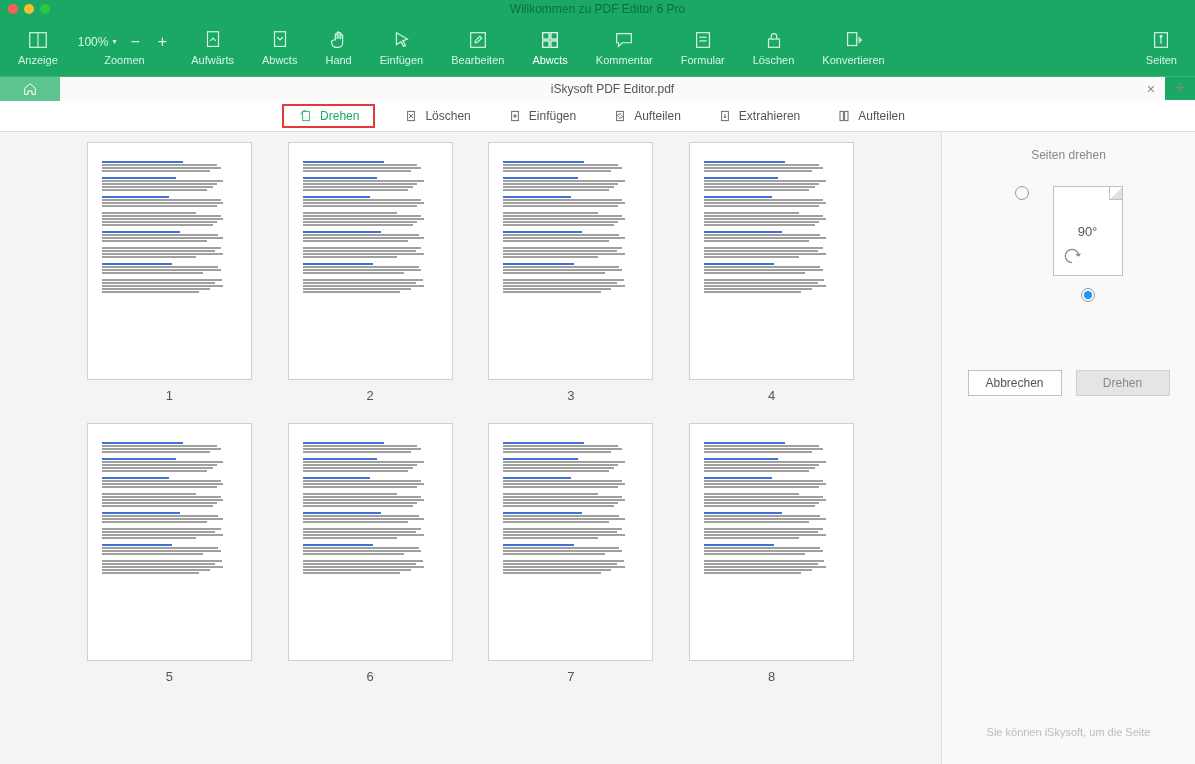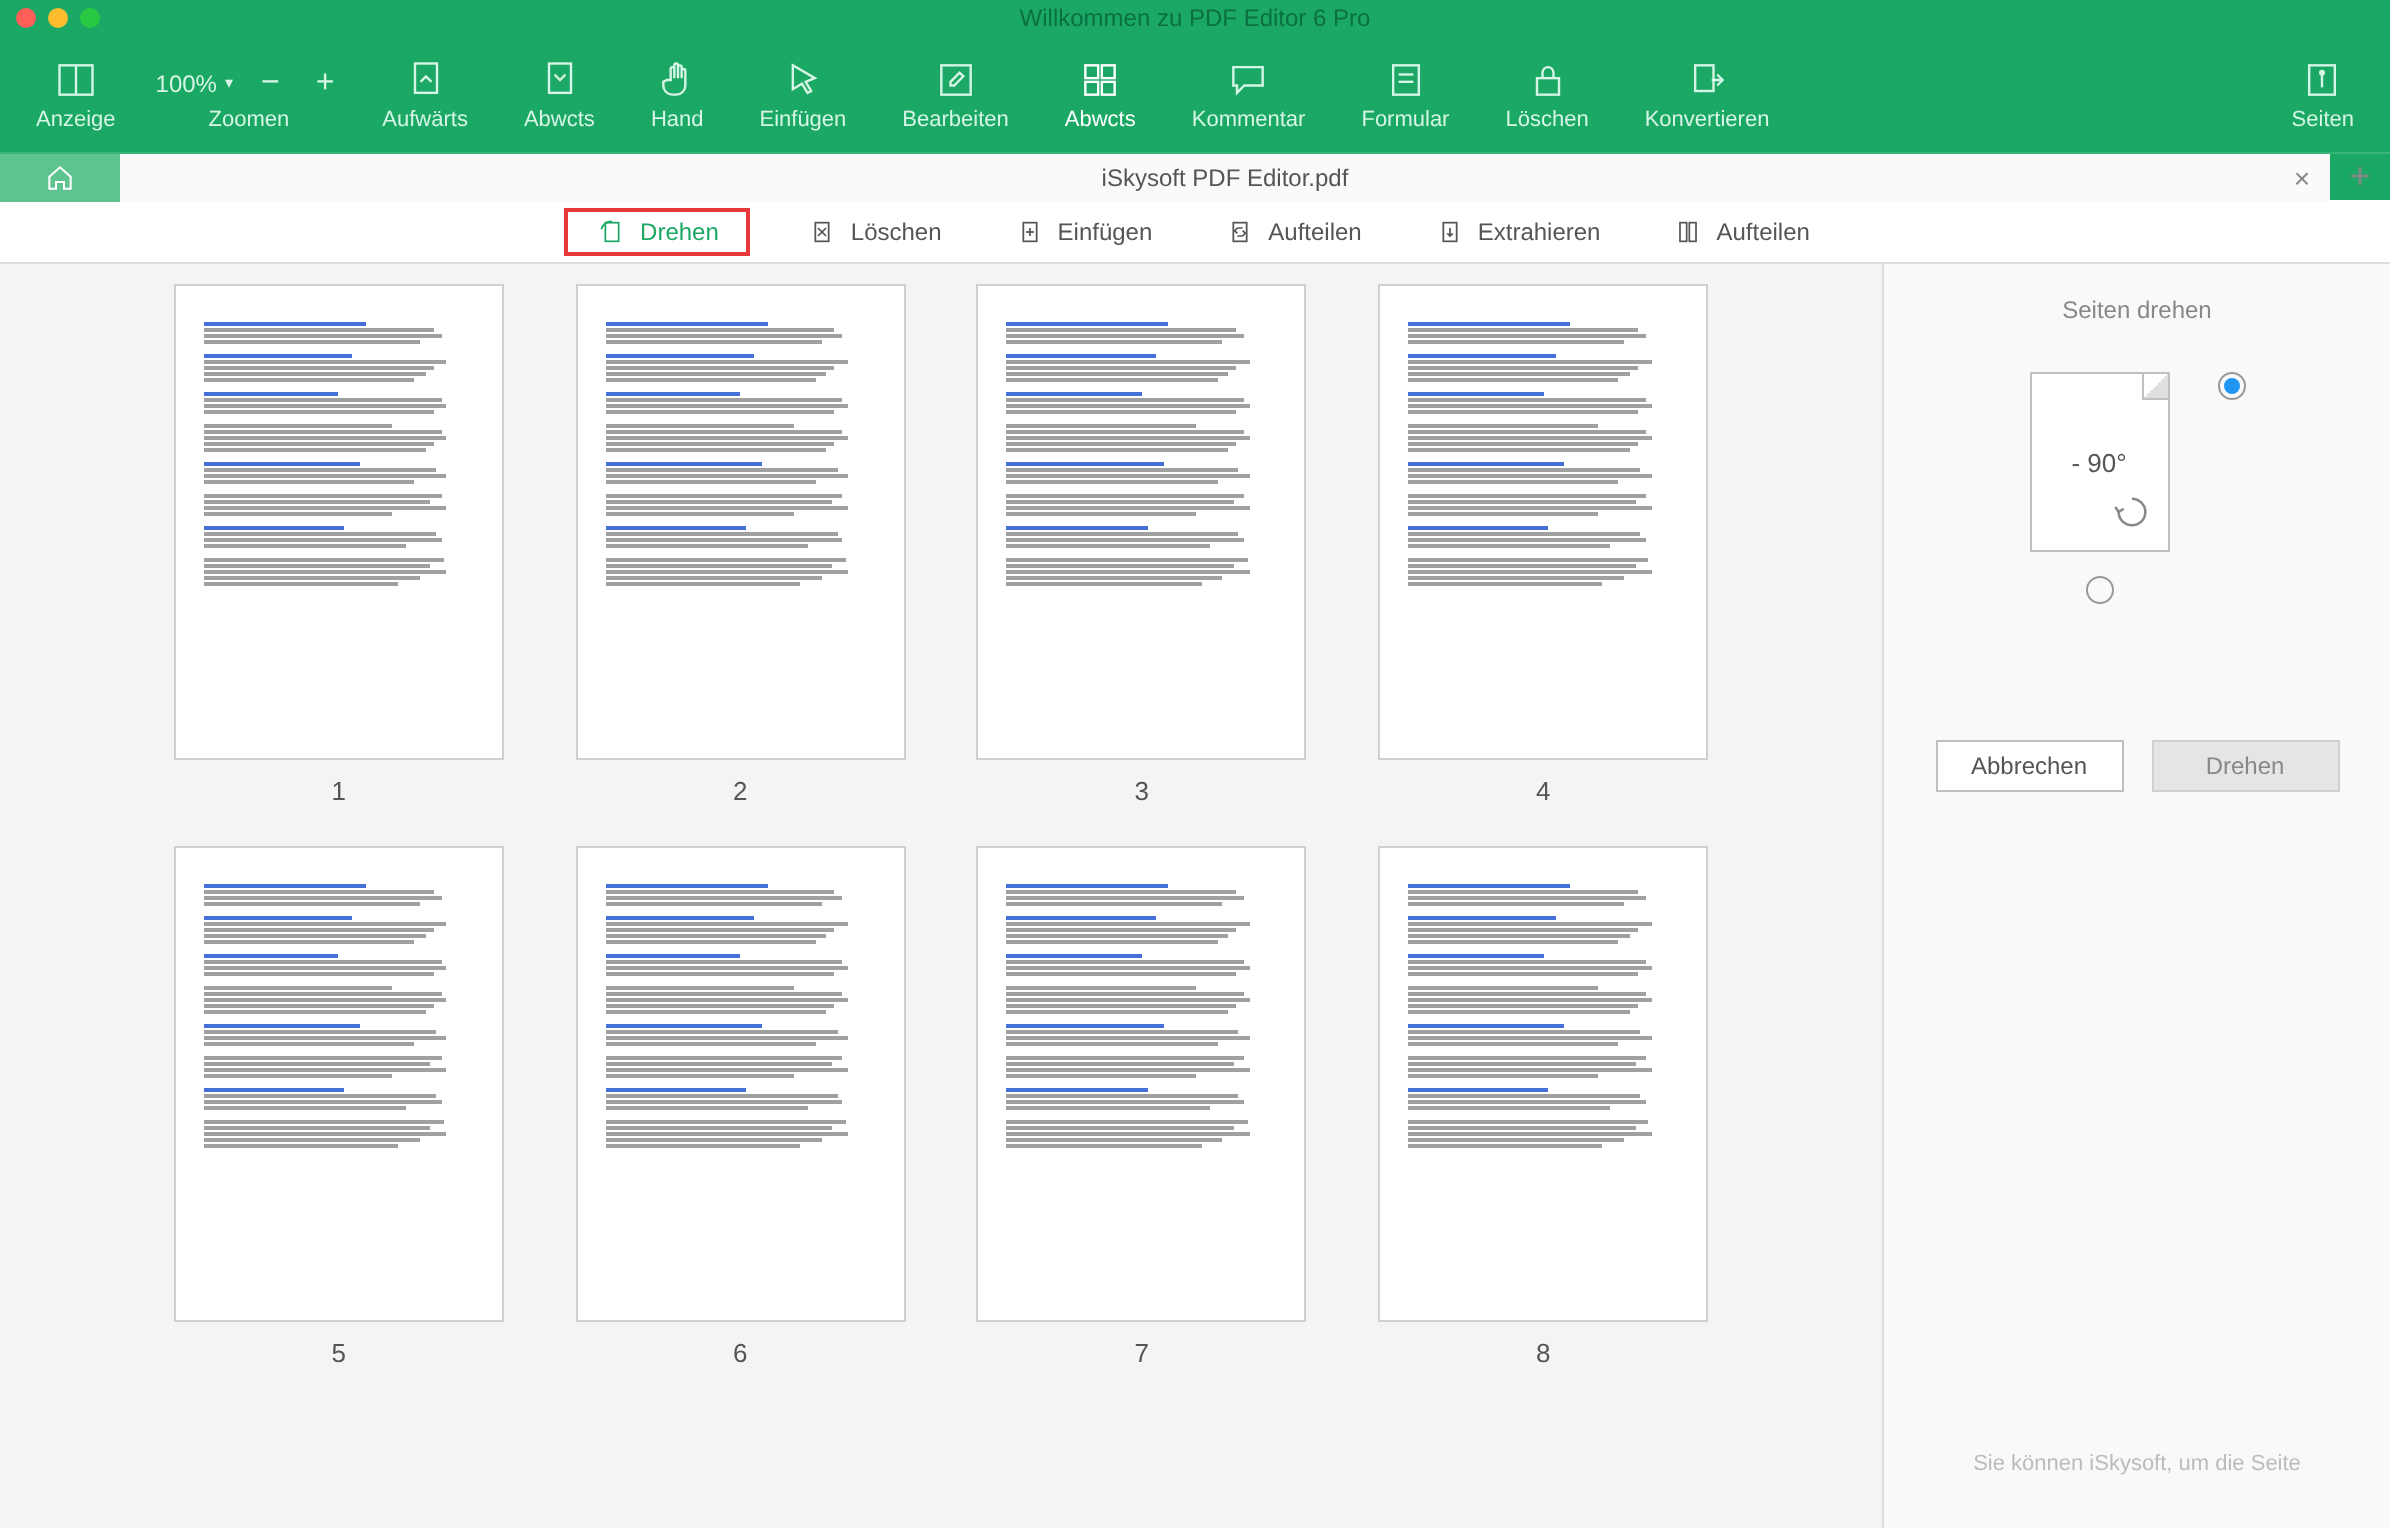--- a/index.html
+++ b/index.html
@@ -642,29 +642,29 @@
             <div class="thumb-line tl-gray" style="width:72%"></div>
           </div>
     <div class="thumb-num">8</div>
         </div>
       </div>
   </div>
   <div class="sidebar">
     <div class="sidebar-title">Seiten drehen</div>
     <div class="rotate-options">
       <div class="rotate-option">
-        <div class="rotate-page">
-          <span>- 90°</span>
-          <span class="rotate-arrow left"><svg width="20" height="20" viewBox="0 0 24 24">
-                <path d="M4 12a8 8 0 108-8M4 12l-2-3m2 3l3-2"></path>
-              </svg></span>
-        </div>
         <div class="radio"></div>
       </div>
       <div class="rotate-option">
+        <div class="rotate-page">
+          <span>90°</span>
+          <span class="rotate-arrow right"><svg width="20" height="20" viewBox="0 0 24 24">
+                <path d="M20 12a8 8 0 10-8 8m8-8l2-3m-2 3l-3-2"></path>
+              </svg></span>
+        </div>
         <div class="radio checked"></div>
       </div>
     </div>
     <div class="sidebar-buttons">
       <div class="side-btn">Abbrechen</div>
       <div class="side-btn primary">Drehen</div>
     </div>
     <div class="sidebar-hint">Sie können iSkysoft, um die Seite</div>
   </div>
 </div>

